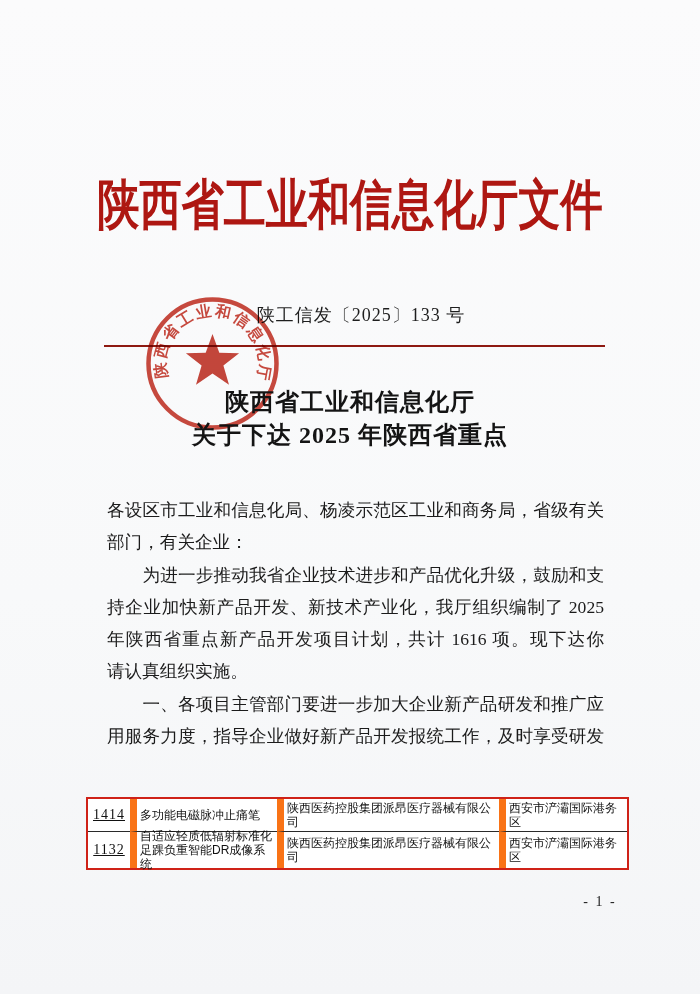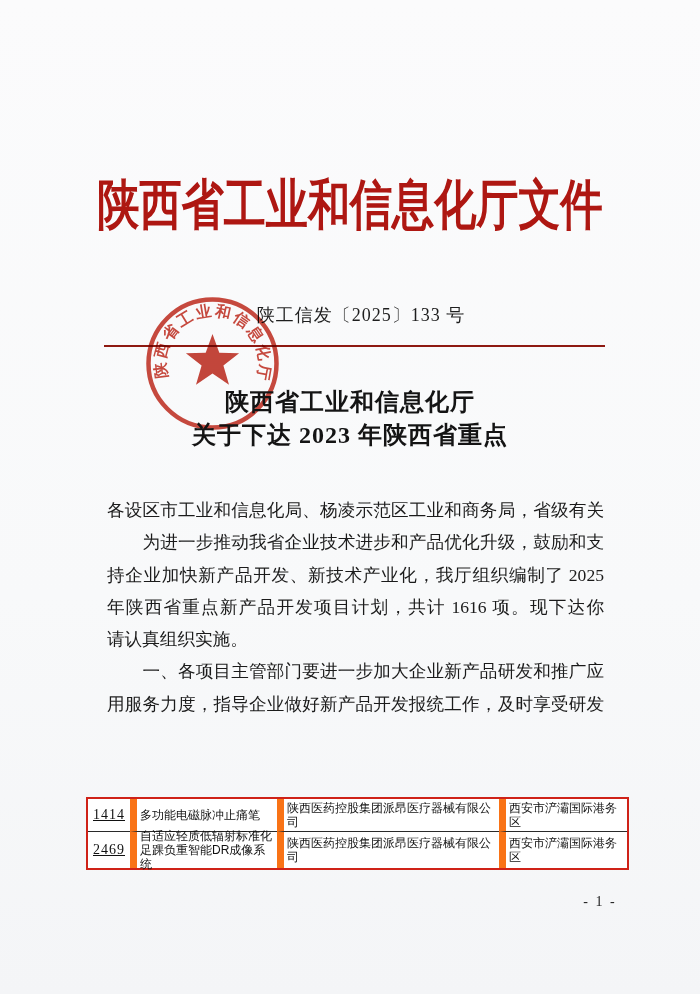--- a/index.html
+++ b/index.html
@@ -82,38 +82,39 @@
   <circle cx="71.5" cy="71.5" r="64" fill="none" stroke="#c63a2e" stroke-width="4.5"></circle>
   <polygon fill="#c2372b" points="71.5,42 78.3,60.7 98.1,61.3 82.4,73.6 88,92.7 71.5,81.5 55,92.7 60.6,73.6 44.9,61.3 64.7,60.7"></polygon>
   <path id="sealArc" d="M26.6 85.2 A47 47 0 1 1 116.4 85.2" fill="none"></path>
   <text font-size="15.5" font-weight="bold" fill="#c63a2e" letter-spacing="1" font-family="Liberation Serif, DejaVu Serif, serif">
     <textPath href="#sealArc" startOffset="0" textLength="178">陕西省工业和信息化厅</textPath>
   </text>
 </svg>
 
 <div class="abs" id="title-block">
   <div>陕西省工业和信息化厅</div>
-  <div>关于下达 2023 年陕西省重点</div>
+  <div>关于下达 2025 年陕西省重点</div>
 </div>
 
 <div class="abs" id="body-block">
   <div class="bline j">各设区市工业和信息化局、杨凌示范区工业和商务局，省级有关</div>
+  <div class="bline">部门，有关企业：</div>
   <div class="bline j">　　为进一步推动我省企业技术进步和产品优化升级，鼓励和支</div>
   <div class="bline j">持企业加快新产品开发、新技术产业化，我厅组织编制了 2025</div>
   <div class="bline j">年陕西省重点新产品开发项目计划，共计 1616 项。现下达你们，</div>
   <div class="bline">请认真组织实施。</div>
   <div class="bline j">　　一、各项目主管部门要进一步加大企业新产品研发和推广应</div>
   <div class="bline j">用服务力度，指导企业做好新产品开发报统工作，及时享受研发</div>
 </div>
 
 <div class="abs" id="table">
   <div class="cell first num">1414</div>
   <div class="cell">多功能电磁脉冲止痛笔</div>
   <div class="cell">陕西医药控股集团派昂医疗器械有限公司</div>
   <div class="cell">西安市浐灞国际港务区</div>
 
-  <div class="cell first num r2">2469</div>
+  <div class="cell first num r2">1132</div>
   <div class="cell r2">自适应轻质低辐射标准化足踝负重智能DR成像系统</div>
   <div class="cell r2">陕西医药控股集团派昂医疗器械有限公司</div>
   <div class="cell r2">西安市浐灞国际港务区</div>
 </div>
 
 <div class="abs" id="page-number">- 1 -</div>
 
 </body></html>

